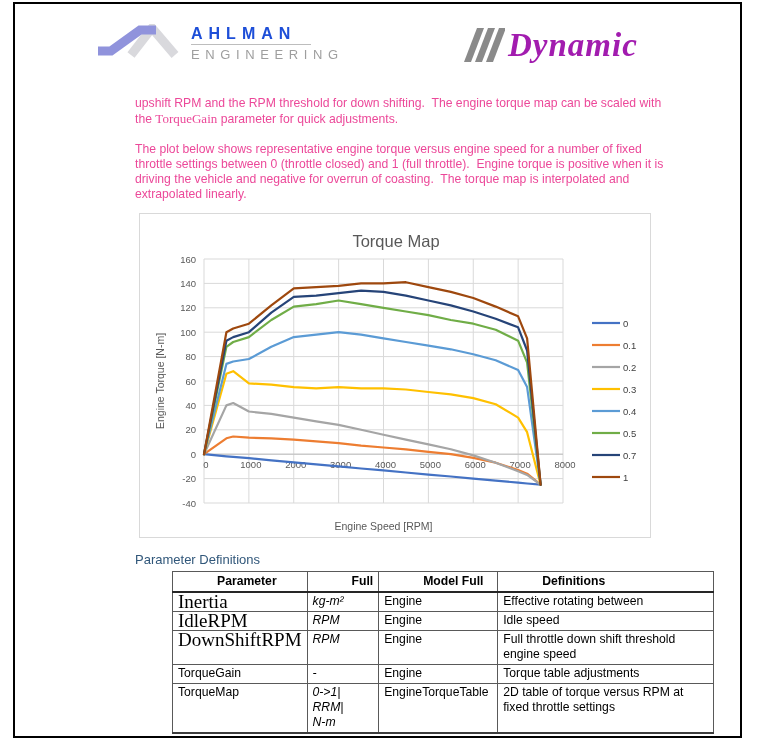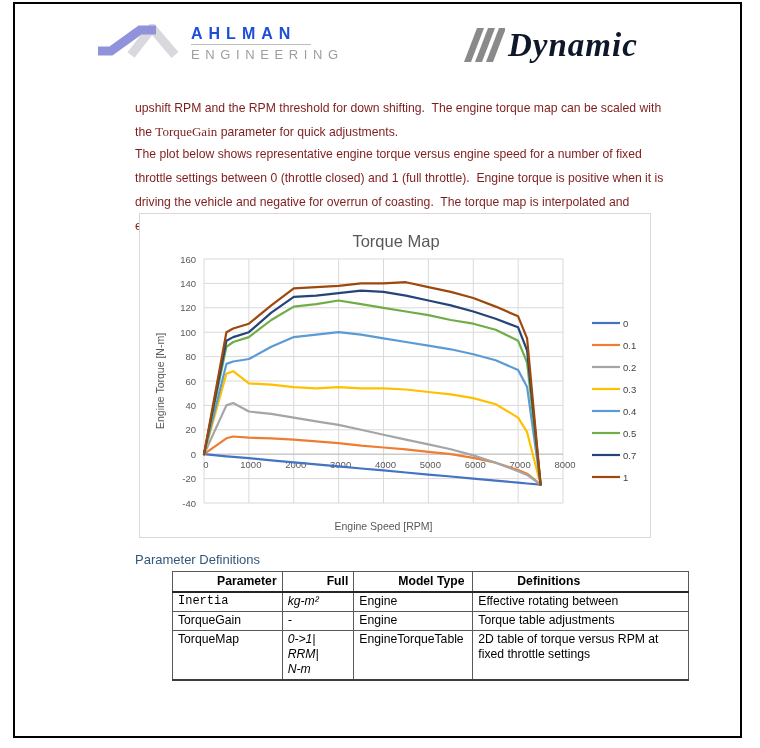--- a/index.html
+++ b/index.html
@@ -11,39 +11,39 @@
   .ahlman{position:absolute;left:95px;top:24px;width:220px;height:40px;}
   .ahlman-mark{position:absolute;left:0;top:0;}
   .ahlman-text{position:absolute;left:96px;top:1px;width:124px;}
   .ahlman-name{font-size:16px;font-weight:bold;letter-spacing:6px;color:#8E91D9;white-space:nowrap;}
   .ahlman-rule{border:0;border-top:1px solid #bdbdbd;margin:1px 0 2px 0;width:120px;}
   .ahlman-sub{font-size:13px;letter-spacing:5.6px;color:#9e9e9e;white-space:nowrap;}
   .dynamic{position:absolute;left:463px;top:26px;height:38px;display:flex;align-items:center;}
   .dynamic-text{font-family:"Liberation Serif",serif;font-style:italic;font-weight:bold;
        font-size:33px;color:#8a8a8a;letter-spacing:1px;line-height:34px;margin-left:3px;}
   
-  .para{position:absolute;left:135px;width:537px;font-size:12.2px;line-height:24px;
-       white-space:pre-wrap;color:#7f1d1d;}
+  .para{position:absolute;left:135px;width:537px;font-size:12.2px;line-height:15px;
+       white-space:pre-wrap;color:#ec4899;}
   .p1{top:84px;}
   .p2{top:130px;}
   .term-serif{font-family:"Liberation Serif",serif;font-size:13px;}
   
   .chart-box{position:absolute;left:139px;top:213px;width:512px;height:325px;
        box-sizing:border-box;border:1px solid #D9D9D9;background:#fff;}
   .chart-box svg{display:block;}
   .chart-box svg text{font-family:"Liberation Sans",sans-serif;}
   
   .param-heading{position:absolute;left:135px;top:552px;font-size:13px;color:#31577A;text-align:center;}
   .ptable{position:absolute;left:172px;top:571px;border-collapse:collapse;
        font-size:12.2px;color:#000;background:#fff;border:1px solid #3d3d3d;
        border-bottom-width:2px;}
   .ptable th,.ptable td{border:1px solid #595959;text-align:left;vertical-align:top;
        padding:1px 5px 2px 5px;line-height:15px;}
   .ptable th{font-weight:bold;border-bottom:2px solid #262626;line-height:16px;padding-left:44px;}
-  .serif-param{font-family:Liberation Mono, monospace;font-size:12px;}
+  .serif-param{font-family:Liberation Serif, serif;font-size:19px;}
   .units-cell{white-space:pre-line;font-style:italic;}
 </style>
 </head>
 <body>
 
 <div class="page-frame"></div>
 
 <div class="ahlman">
   <svg class="ahlman-mark" width="88" height="36" viewBox="0 0 88 36">
     <polyline points="36,31 57,4 80,31" fill="none" stroke="#D9D9DD" stroke-width="9"></polyline>
@@ -55,21 +55,21 @@
     <div class="ahlman-sub">ENGINEERING</div>
   </div>
 </div>
 
 <div class="dynamic">
   <svg width="42" height="34" viewBox="0 0 42 34">
     <polygon points="14,0 21,0 8,34 1,34" fill="#8a8a8a"></polygon>
     <polygon points="25,0 32,0 19,34 12,34" fill="#8a8a8a"></polygon>
     <polygon points="36,0 43,0 30,34 23,34" fill="#8a8a8a"></polygon>
   </svg>
-  <span class="dynamic-text" style="color: #0f172a;">Dynamic</span>
+  <span class="dynamic-text" style="color: #a21caf;">Dynamic</span>
 </div>
 
 <p class="para p1"><span>upshift RPM and the RPM threshold for down shifting.  The engine torque map can be scaled with the </span><span class="term-serif">TorqueGain</span><span> parameter for quick adjustments.</span></p>
 
 <p class="para p2">The plot below shows representative engine torque versus engine speed for a number of fixed throttle settings between 0 (throttle closed) and 1 (full throttle).  Engine torque is positive when it is driving the vehicle and negative for overrun of coasting.  The torque map is interpolated and extrapolated linearly.</p>
 
 <div class="chart-box">
   <svg width="510" height="323" viewBox="0 0 510 323">
       <line x1="64" x2="423" y1="289" y2="289" stroke="#D9D9D9" stroke-width="1"></line>
       <line x1="64" x2="423" y1="264.6" y2="264.6" stroke="#D9D9D9" stroke-width="1"></line>
@@ -148,30 +148,42 @@
   <colgroup>
     <col style="width:97px">
       <col style="width:54px">
       <col style="width:119px">
       <col style="width:216px">
   </colgroup>
   <thead>
     <tr>
       <th>Parameter</th>
       <th>Full</th>
-      <th>Model Type</th>
+      <th>Model Full</th>
       <th>Definitions</th>
     </tr>
   </thead>
   <tbody>
       <tr>
         <td class="serif-param">Inertia</td>
         <td class="units-cell">kg-m²</td>
         <td>Engine</td>
         <td>Effective rotating between</td>
+      </tr>
+      <tr>
+        <td class="serif-param">IdleRPM</td>
+        <td class="units-cell">RPM</td>
+        <td>Engine</td>
+        <td>Idle speed</td>
+      </tr>
+      <tr>
+        <td class="serif-param">DownShiftRPM</td>
+        <td class="units-cell">RPM</td>
+        <td>Engine</td>
+        <td>Full throttle down shift threshold engine speed</td>
       </tr>
       <tr>
         <td>TorqueGain</td>
         <td class="units-cell">-</td>
         <td>Engine</td>
         <td>Torque table adjustments</td>
       </tr>
       <tr>
         <td>TorqueMap</td>
         <td class="units-cell">0-&gt;1|

